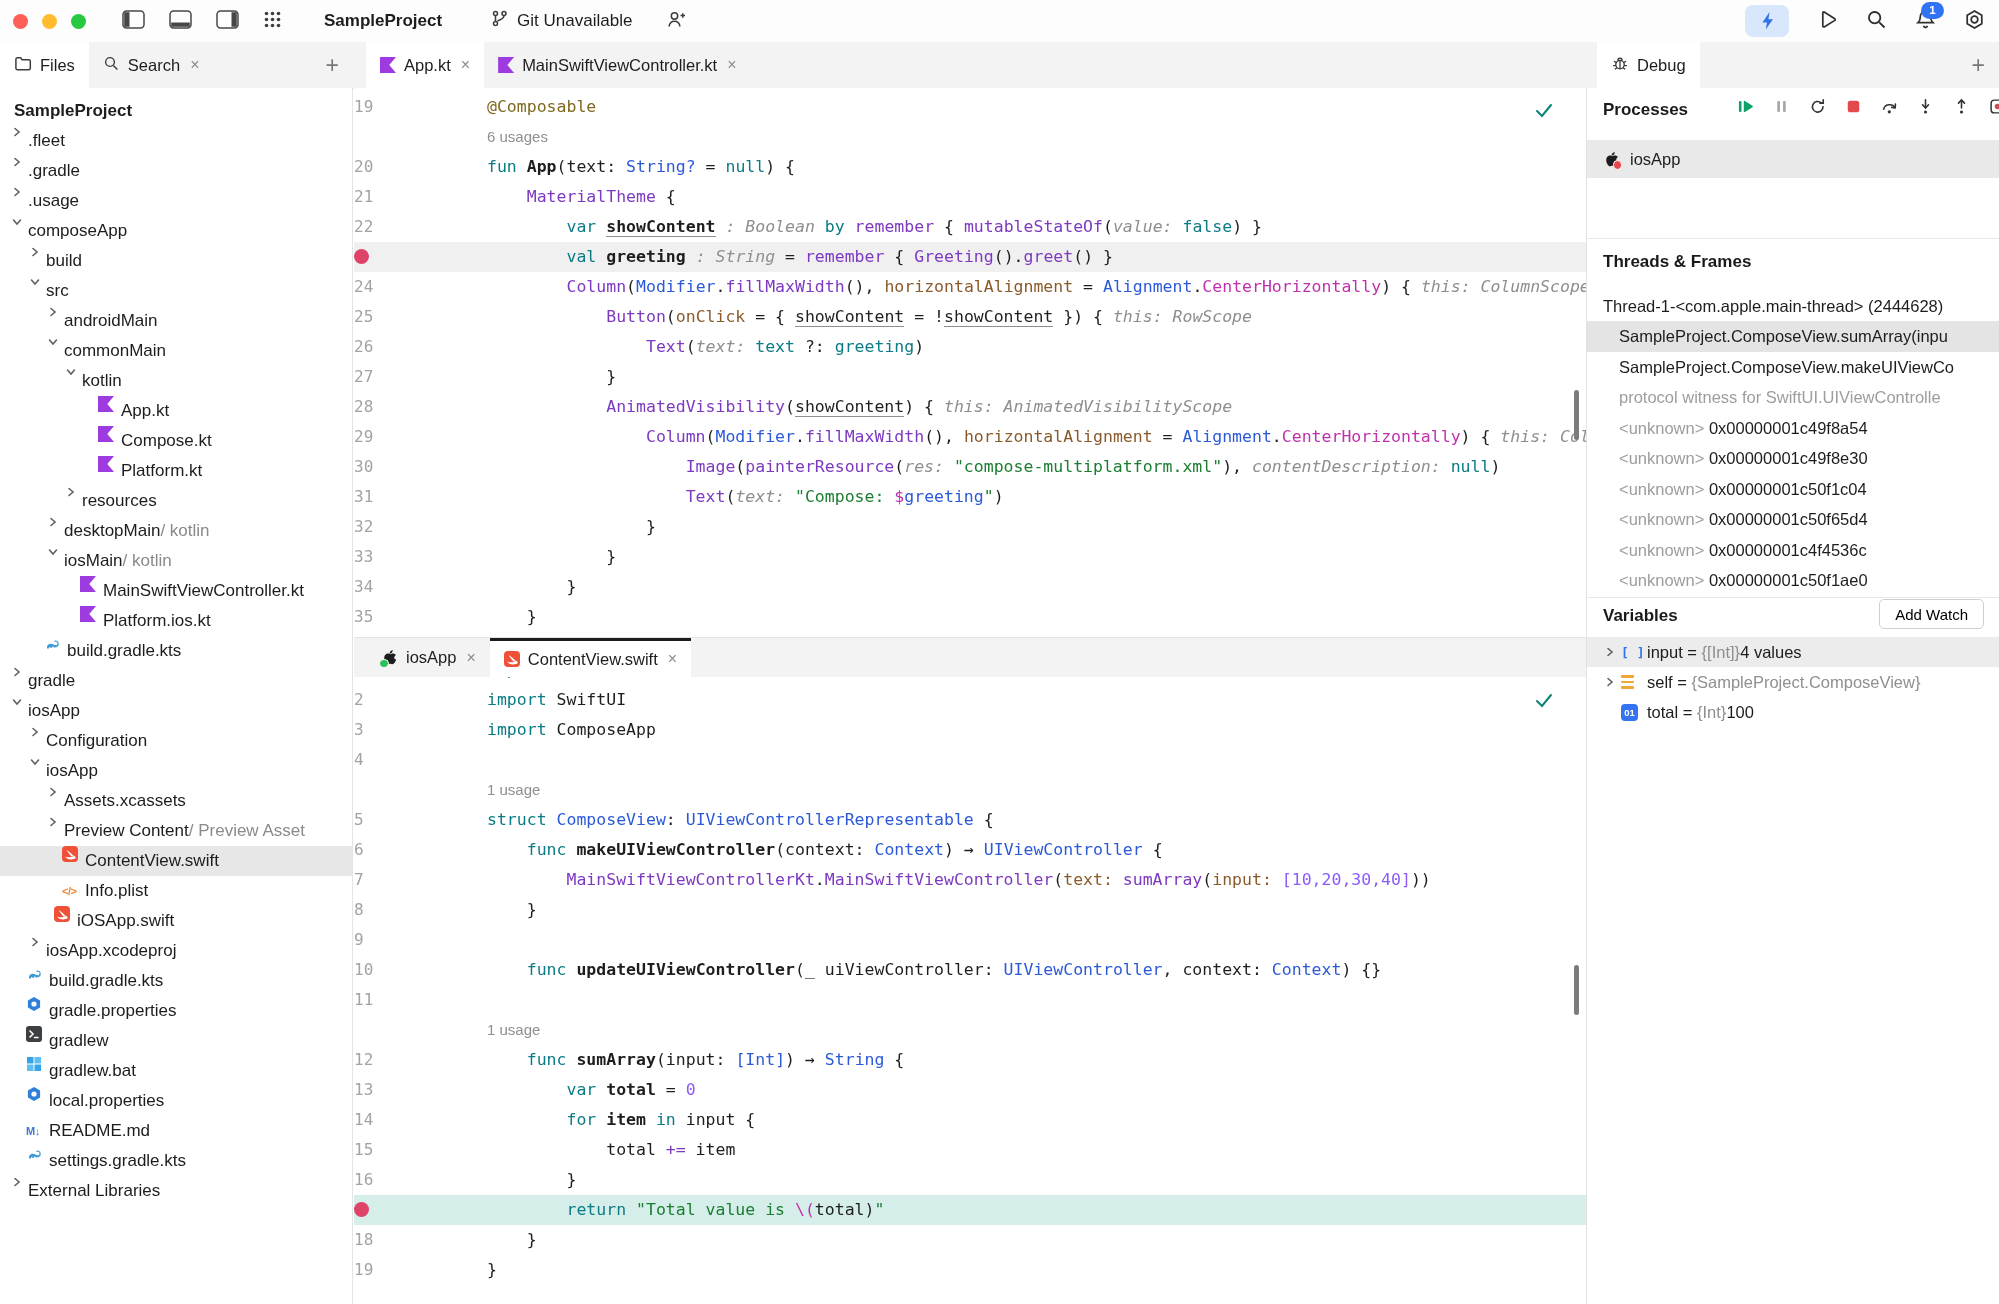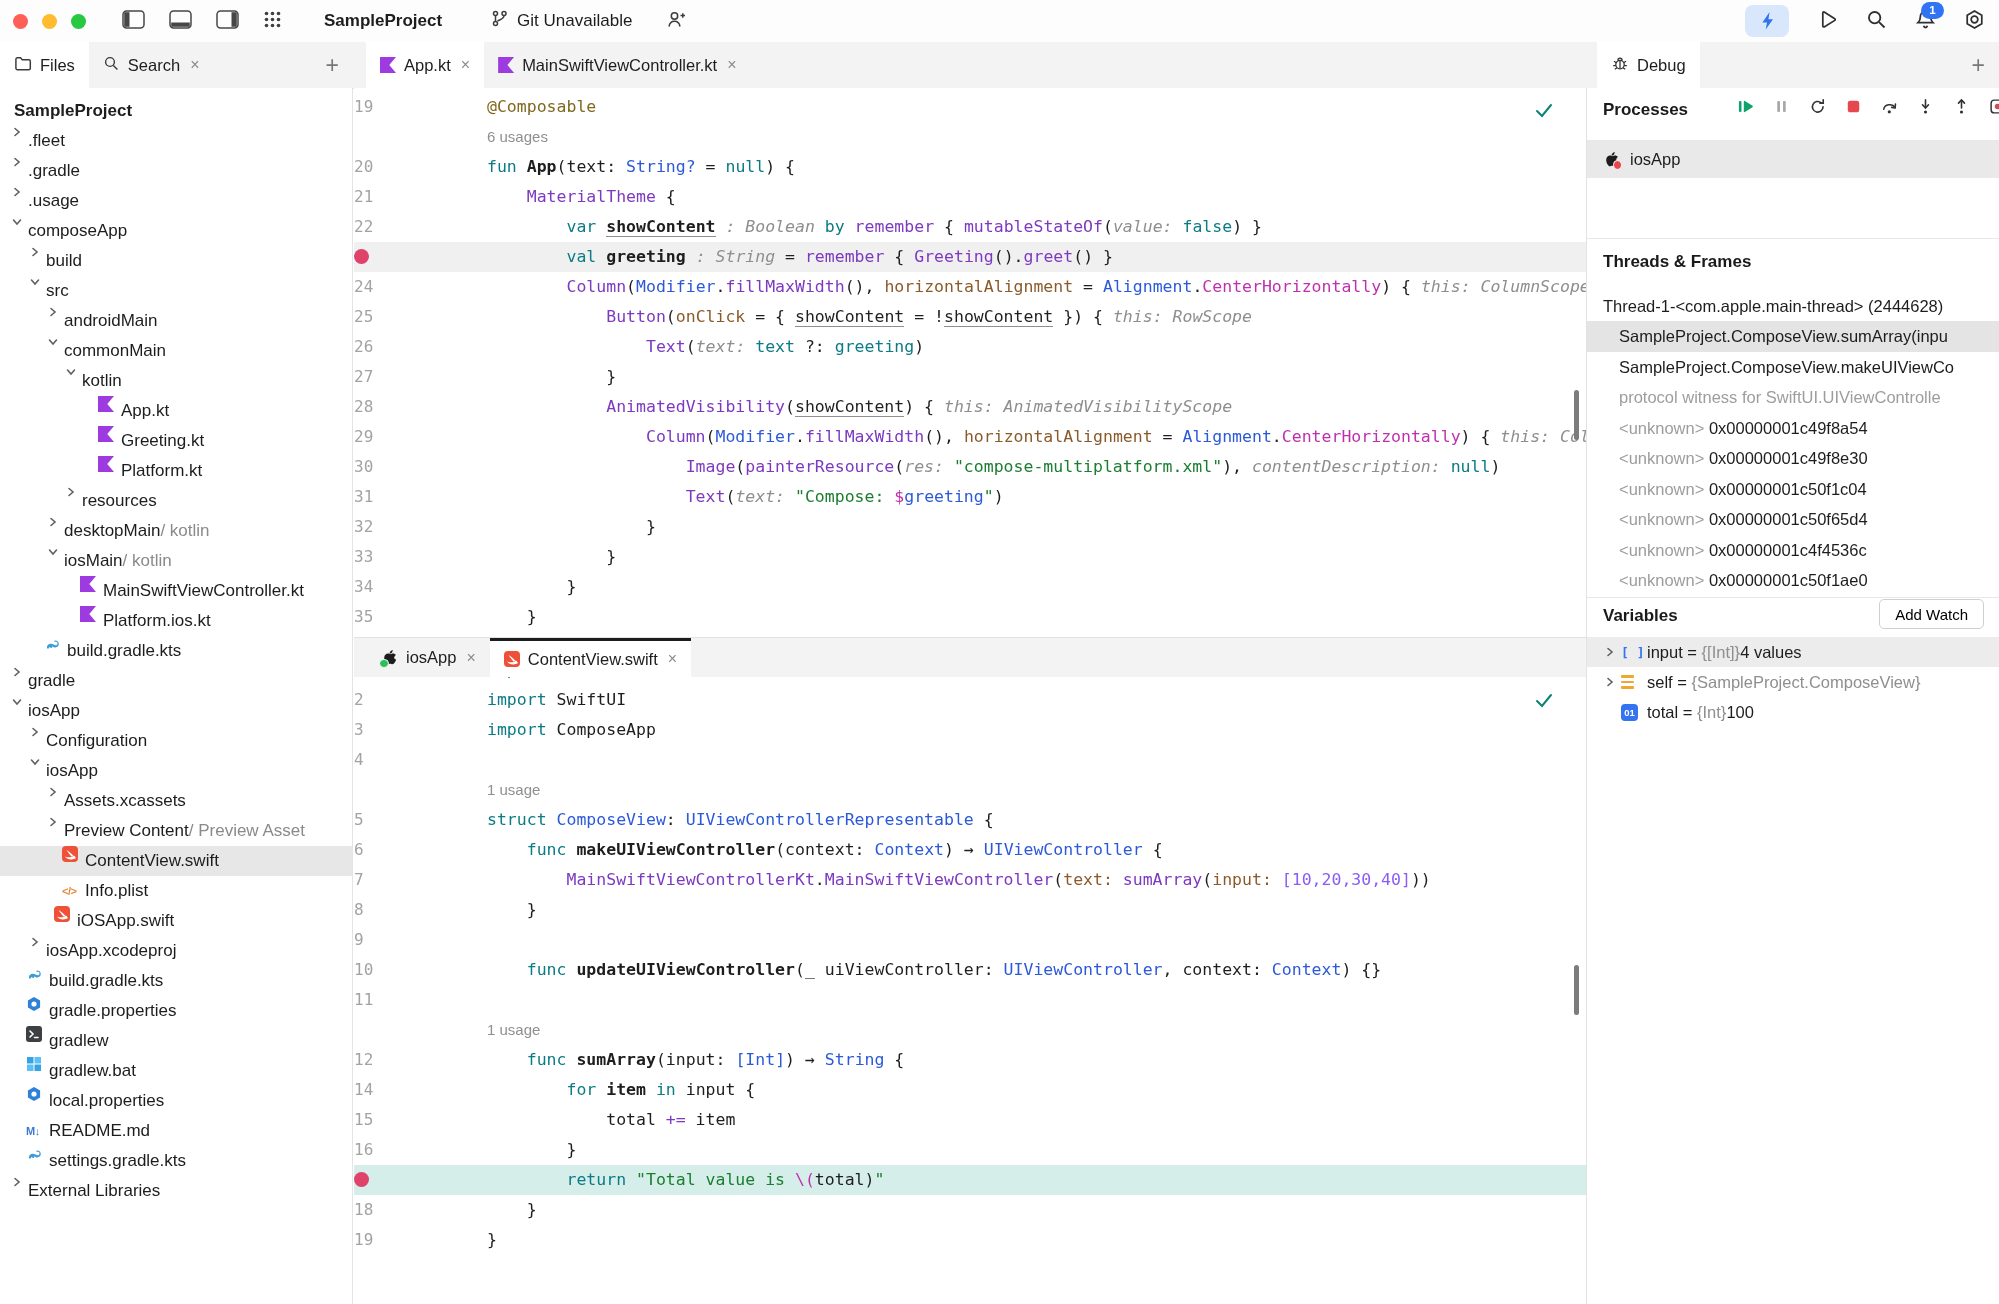--- a/index.html
+++ b/index.html
@@ -314,21 +314,21 @@
           <span class="ficon">
             <span style="display:inline-block;width:16px;height:16px;background:#9d3be0;clip-path:polygon(0 0,100% 0,58% 50%,100% 100%,0 100%)"></span>
           </span>
           <span class="tlabel">App.kt</span>
         </div>
         <div class="tree-row" style="padding-left:80px">
           <span class="chev"></span>
           <span class="ficon">
             <span style="display:inline-block;width:16px;height:16px;background:#9d3be0;clip-path:polygon(0 0,100% 0,58% 50%,100% 100%,0 100%)"></span>
           </span>
-          <span class="tlabel">Greeting.kt</span>
+          <span class="tlabel">Compose.kt</span>
         </div>
         <div class="tree-row" style="padding-left:80px">
           <span class="chev"></span>
           <span class="ficon">
             <span style="display:inline-block;width:16px;height:16px;background:#9d3be0;clip-path:polygon(0 0,100% 0,58% 50%,100% 100%,0 100%)"></span>
           </span>
           <span class="tlabel">Platform.kt</span>
         </div>
         <div class="tree-row" style="padding-left:62px">
           <span class="chev ">
@@ -607,20 +607,21 @@
         <div class="code-row"><span class="gutter"></span><span class="codetext hintline">1 usage</span></div>
         <div class="code-row"><span class="gutter">5</span><span class="codetext"><span class="t-kw">struct</span><span class="t-pl"> </span><span class="t-ty">ComposeView</span><span class="t-pl">: </span><span class="t-ty">UIViewControllerRepresentable</span><span class="t-pl"> {</span></span></div>
         <div class="code-row"><span class="gutter">6</span><span class="codetext"><span class="t-pl">    </span><span class="t-kw">func</span><span class="t-pl"> </span><span class="t-plb">makeUIViewController</span><span class="t-pl">(context: </span><span class="t-ty">Context</span><span class="t-pl">) → </span><span class="t-ty">UIViewController</span><span class="t-pl"> {</span></span></div>
         <div class="code-row"><span class="gutter">7</span><span class="codetext"><span class="t-pl">        </span><span class="t-fn">MainSwiftViewControllerKt</span><span class="t-pl">.</span><span class="t-fn">MainSwiftViewController</span><span class="t-pl">(</span><span class="t-arg">text:</span><span class="t-pl"> </span><span class="t-fn">sumArray</span><span class="t-pl">(</span><span class="t-arg">input:</span><span class="t-pl"> </span><span class="t-num">[10,20,30,40]</span><span class="t-pl">))</span></span></div>
         <div class="code-row"><span class="gutter">8</span><span class="codetext"><span class="t-pl">    }</span></span></div>
         <div class="code-row"><span class="gutter">9</span><span class="codetext"></span></div>
         <div class="code-row"><span class="gutter">10</span><span class="codetext"><span class="t-pl">    </span><span class="t-kw">func</span><span class="t-pl"> </span><span class="t-plb">updateUIViewController</span><span class="t-pl">(_ uiViewController: </span><span class="t-ty">UIViewController</span><span class="t-pl">, context: </span><span class="t-ty">Context</span><span class="t-pl">) {}</span></span></div>
         <div class="code-row"><span class="gutter">11</span><span class="codetext"></span></div>
         <div class="code-row"><span class="gutter"></span><span class="codetext hintline">1 usage</span></div>
         <div class="code-row"><span class="gutter">12</span><span class="codetext"><span class="t-pl">    </span><span class="t-kw">func</span><span class="t-pl"> </span><span class="t-plb">sumArray</span><span class="t-pl">(input: </span><span class="t-ty">[Int]</span><span class="t-pl">) → </span><span class="t-ty">String</span><span class="t-pl"> {</span></span></div>
+        <div class="code-row"><span class="gutter">13</span><span class="codetext"><span class="t-pl">        </span><span class="t-kw">var</span><span class="t-pl"> </span><span class="t-plb">total</span><span class="t-pl"> = </span><span class="t-num">0</span></span></div>
         <div class="code-row"><span class="gutter">14</span><span class="codetext"><span class="t-pl">        </span><span class="t-kw">for</span><span class="t-pl"> </span><span class="t-plb">item</span><span class="t-pl"> </span><span class="t-kw">in</span><span class="t-pl"> input {</span></span></div>
         <div class="code-row"><span class="gutter">15</span><span class="codetext"><span class="t-pl">            total </span><span class="t-fn">+=</span><span class="t-pl"> item</span></span></div>
         <div class="code-row"><span class="gutter">16</span><span class="codetext"><span class="t-pl">        }</span></span></div>
         <div class="code-row exec"><span class="gutter"><span class="bp"></span></span><span class="codetext"><span class="t-pl">        </span><span class="t-kw">return</span><span class="t-pl"> </span><span class="t-str">"Total value is </span><span class="t-int">\(</span><span class="t-pl">total)</span><span class="t-str">"</span></span></div>
         <div class="code-row"><span class="gutter">18</span><span class="codetext"><span class="t-pl">    }</span></span></div>
         <div class="code-row"><span class="gutter">19</span><span class="codetext"><span class="t-pl">}</span></span></div>
       </div>
   </div>
   <span class="checkmark" style="left:1532px;top:688px">
     <svg width="24" height="24" viewBox="0 0 24 24" fill="none" stroke="#0b8276" stroke-width="2" stroke-linecap="round">

